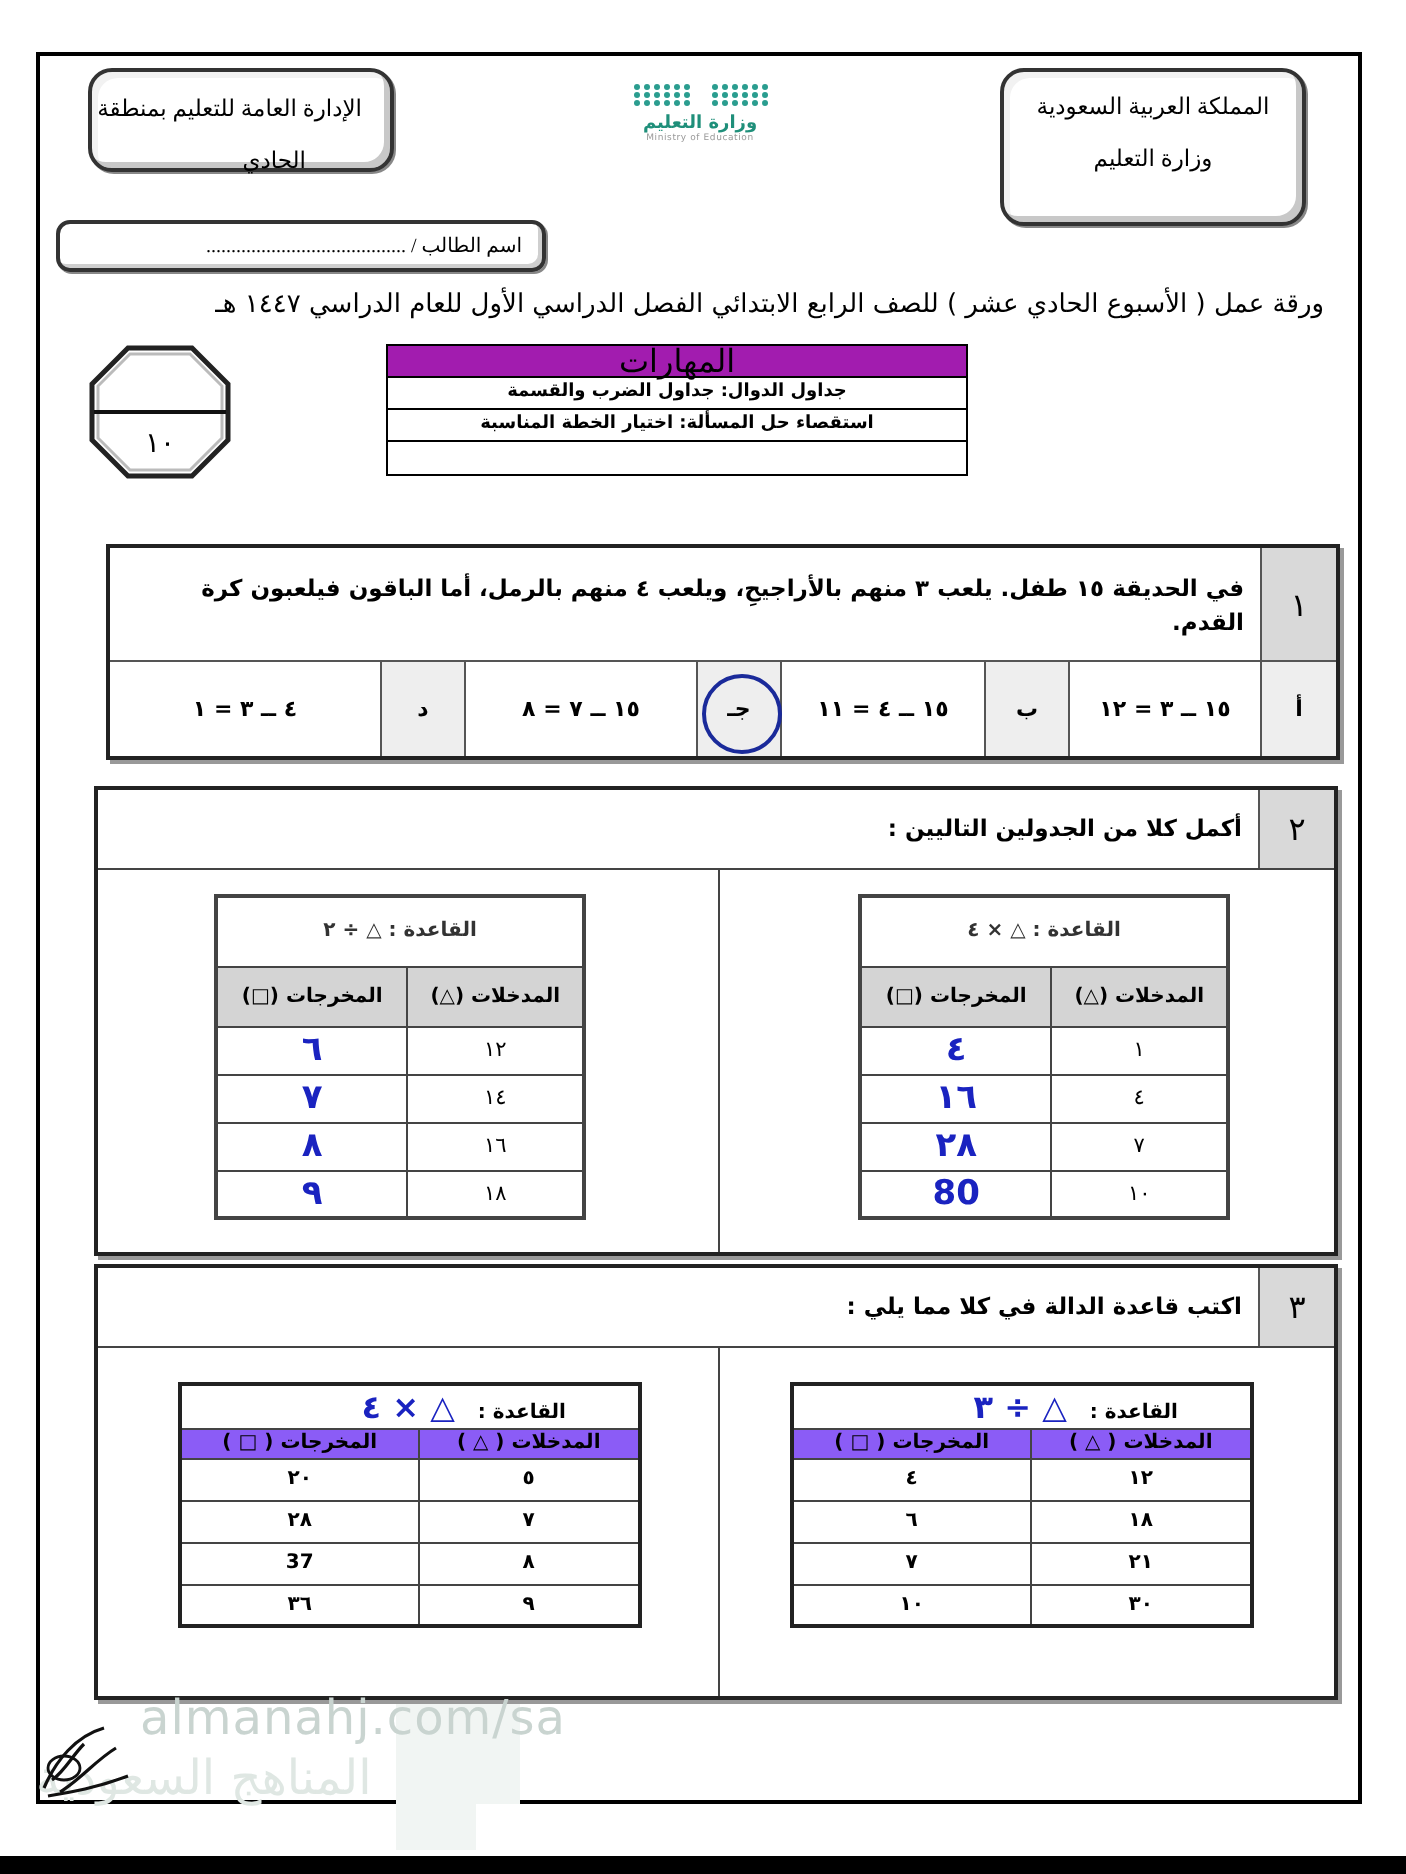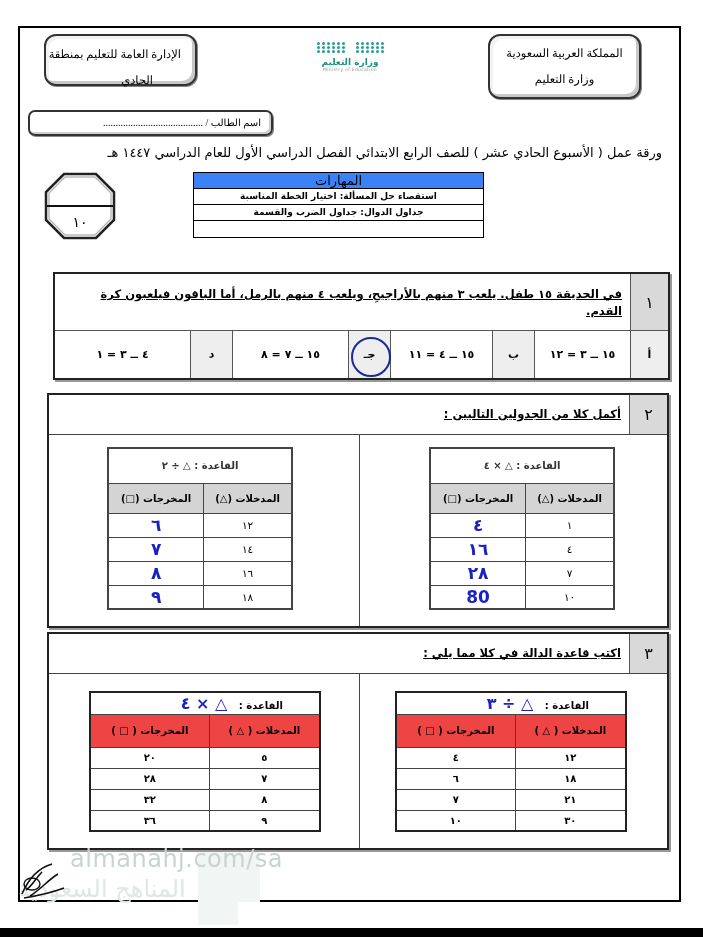--- a/index.html
+++ b/index.html
@@ -4,21 +4,21 @@
 <style>
   * { box-sizing: border-box; margin: 0; padding: 0; }
   html, body { width: 703px; height: 937px; background: #ffffff; overflow: hidden; }
   body { position: relative; font-family: "DejaVu Sans", "Liberation Sans", sans-serif; color: #000; }
 
   .frame { position: absolute; left: 18px; top: 26px; width: 663px; height: 876px; border: 2px solid #000; }
 
   .hdr-box { position: absolute; border: 2px solid #333; border-radius: 12px; background: #fff;
     box-shadow: inset -3px -3px 0 #c8c8c8, inset 3px 3px 0 #f2f2f2, 1px 1px 0 #888; direction: rtl; text-align: center; }
   .hdr-box .line { display: block; font-size: 11.5px; font-family: "Liberation Serif", serif; }
-  .hdr-right { left: 488px; top: 34px; width: 153px; height: 65px; padding-top: 10px; }
+  .hdr-right { left: 500px; top: 34px; width: 153px; height: 79px; padding-top: 10px; }
   .hdr-right .line2 { margin-top: 12px; }
   .hdr-left { left: 28px; top: 34px; width: 153px; height: 52px; padding-top: 11px; margin-left: 16px; }
   .hdr-left .line1 { text-align: right; padding-right: 14px; }
   .hdr-left .line2 { text-align: right; padding-right: 42px; margin-top: 12px; }
 
   .logo { position: absolute; left: 310px; top: 42px; width: 80px; height: 52px; text-align: center; direction: rtl; }
   .logo-dots { display: flex; justify-content: center; gap: 10px; }
   .dotgrid { display: grid; grid-template-columns: repeat(6, 4px); gap: 1px; }
   .dotgrid span { width: 3px; height: 3px; border-radius: 50%; background: #2a9d8f; }
   .logo-ar { font-size: 9px; color: #1f8f7a; font-weight: bold; margin-top: 4px; }
@@ -27,27 +27,27 @@
   .student { position: absolute; left: 28px; top: 110px; width: 245px; height: 26px; border: 2px solid #333; border-radius: 7px;
     box-shadow: inset -2px -2px 0 #cfcfcf, 1px 1px 0 #888; direction: rtl; font-size: 10px; padding: 5px 10px 0 0; font-family: "Liberation Serif", serif; }
 
   .title { position: absolute; left: 30px; width: 632px; top: 145px; direction: rtl; text-align: right; font-size: 13px; }
 
   .score { position: absolute; left: 44px; top: 172px; width: 72px; height: 68px; }
 
   .skills { position: absolute; left: 193px; top: 172px; width: 291px; border: 1px solid #000; direction: rtl; }
   .skills div { border-bottom: 1px solid #000; height: 16px; font-size: 9.5px; text-align: center; line-height: 15px; }
   .skills div:last-child { border-bottom: none; }
-  .skills .sk-head { background: #3b82f6; font-size: 13px; }
+  .skills .sk-head { background: #a21caf; font-size: 16px; }
   .skills .sk-row { font-weight: bold; font-size: 9px; }
 
   .qbox { position: absolute; border: 2px solid #222; box-shadow: 2px 2px 0 #999; direction: rtl; background: #fff; }
   .qnum { position: absolute; right: 0; top: 0; width: 38px; background: #d9d9d9; border-left: 1px solid #555;
     display: flex; align-items: center; justify-content: center; font-size: 16px; }
-  .qtext { position: absolute; right: 46px; font-weight: bold; font-size: 11.5px; text-align: right; text-decoration: underline; }
+  .qtext { position: absolute; right: 46px; font-weight: bold; font-size: 11.5px; text-align: right; }
 
   #q1 { left: 53px; top: 272px; width: 617px; height: 108px; }
   #q1 .qnum { height: 56px; }
   #q1 .qtext { top: 12px; line-height: 17px; left: 10px; }
   .ans-row { position: absolute; left: 0; right: 0; top: 56px; bottom: 0; border-top: 1px solid #555; display: flex; flex-direction: row; }
   .ans-row > div { border-left: 1px solid #555; display: flex; align-items: center; justify-content: center; font-size: 11px; font-weight: bold; }
   .ans-row > div:last-child { border-left: none; }
   .ans-letter { background: #eeeeee; }
   .circled { position: relative; }
   .circled::after { content: ""; position: absolute; left: 2px; top: 6px; width: 36px; height: 36px; border: 2px solid #1a2a9a; border-radius: 50%; }
@@ -63,21 +63,21 @@
   .t2 { border: 2px solid #444; width: 186px; }
   .t2 td, .t2 th { border: 1px solid #444; text-align: center; font-size: 10.5px; height: 24px; }
   .t2 .rule-row td { height: 35px; font-weight: bold; font-size: 10px; color: #333; }
   .t2 th { background: #d4d4d4; height: 30px; font-weight: bold; font-size: 10px; margin-left: 40px; }
   .t2 td.out { color: #1a23c0; font-size: 17px; font-weight: bold; font-family: "DejaVu Sans", sans-serif; }
 
   .t3 { border: 2px solid #222; width: 232px; }
   .t3 td, .t3 th { border: 1px solid #444; text-align: center; font-size: 10px; height: 21px; font-weight: bold; }
   .t3 .rule-row td { height: 22px; text-align: right; padding-right: 36px; font-size: 10px; }
   .t3 .rule-row .hand { color: #1a23c0; font-size: 16px; margin-right: 8px; }
-  .t3 th { background: #ef4444; height: 33px; font-size: 10px; }
+  .t3 th { background: #8b5cf6; height: 15px; font-size: 10px; }
 
   .watermark { position: absolute; left: 70px; top: 845px; font-family: "DejaVu Sans", sans-serif; font-size: 24px; color: #c9d4d0; letter-spacing: 0.5px; }
   .watermark2 { position: absolute; left: 18px; top: 875px; font-size: 24px; color: #dfe7e3; direction: rtl; }
   .wm-block1 { position: absolute; left: 198px; top: 852px; width: 62px; height: 50px; background: #f1f5f3; }
   .wm-block2 { position: absolute; left: 198px; top: 880px; width: 40px; height: 45px; background: #f1f5f3; }
   .sig { position: absolute; left: 18px; top: 860px; width: 50px; height: 40px; }
   .bottom-bar { position: absolute; left: 0; right: 0; top: 928px; height: 9px; background: #000; }
 </style>
 </head>
 <body>
@@ -149,22 +149,22 @@
   <svg width="72" height="68" viewBox="0 0 72 68">
     <polygon points="20,2 52,2 70,20 70,48 52,66 20,66 2,48 2,20" fill="#fff" stroke="#222" stroke-width="2.5"></polygon>
     <polygon points="21,5 51,5 67,21 67,47 51,63 21,63 5,47 5,21" fill="none" stroke="#bbb" stroke-width="1.5"></polygon>
     <line x1="3" y1="34" x2="69" y2="34" stroke="#111" stroke-width="2"></line>
   </svg>
   <span style="position:absolute;left:0;right:0;top:42px;text-align:center;font-size:14px;">١٠</span>
 </div>
 
 <div class="skills">
   <div class="sk-head">المهارات</div>
+  <div class="sk-row">جداول الدوال: جداول الضرب والقسمة</div>
   <div class="sk-row">استقصاء حل المسألة: اختيار الخطة المناسبة</div>
-  <div class="sk-row">جداول الدوال: جداول الضرب والقسمة</div>
   <div class="sk-row"></div>
 </div>
 
 <div class="qbox" id="q1">
   <div class="qnum">١</div>
   <div class="qtext">
     <div>في الحديقة ١٥ طفل. يلعب ٣ منهم بالأراجيحِ، ويلعب ٤ منهم بالرمل، أما الباقون فيلعبون كرة القدم.</div>
   </div>
   <div class="ans-row">
     <div class="ans-letter" style="width:38px">أ</div>
@@ -295,21 +295,21 @@
     <tr>
           <td>٥</td>
           <td>٢٠</td>
         </tr>
     <tr>
           <td>٧</td>
           <td>٢٨</td>
         </tr>
     <tr>
           <td>٨</td>
-          <td>٣٢</td>
+          <td>37</td>
         </tr>
     <tr>
           <td>٩</td>
           <td>٣٦</td>
         </tr>
   </tbody>
     </table>
 </div>
 
 <div class="wm-block1"></div>

